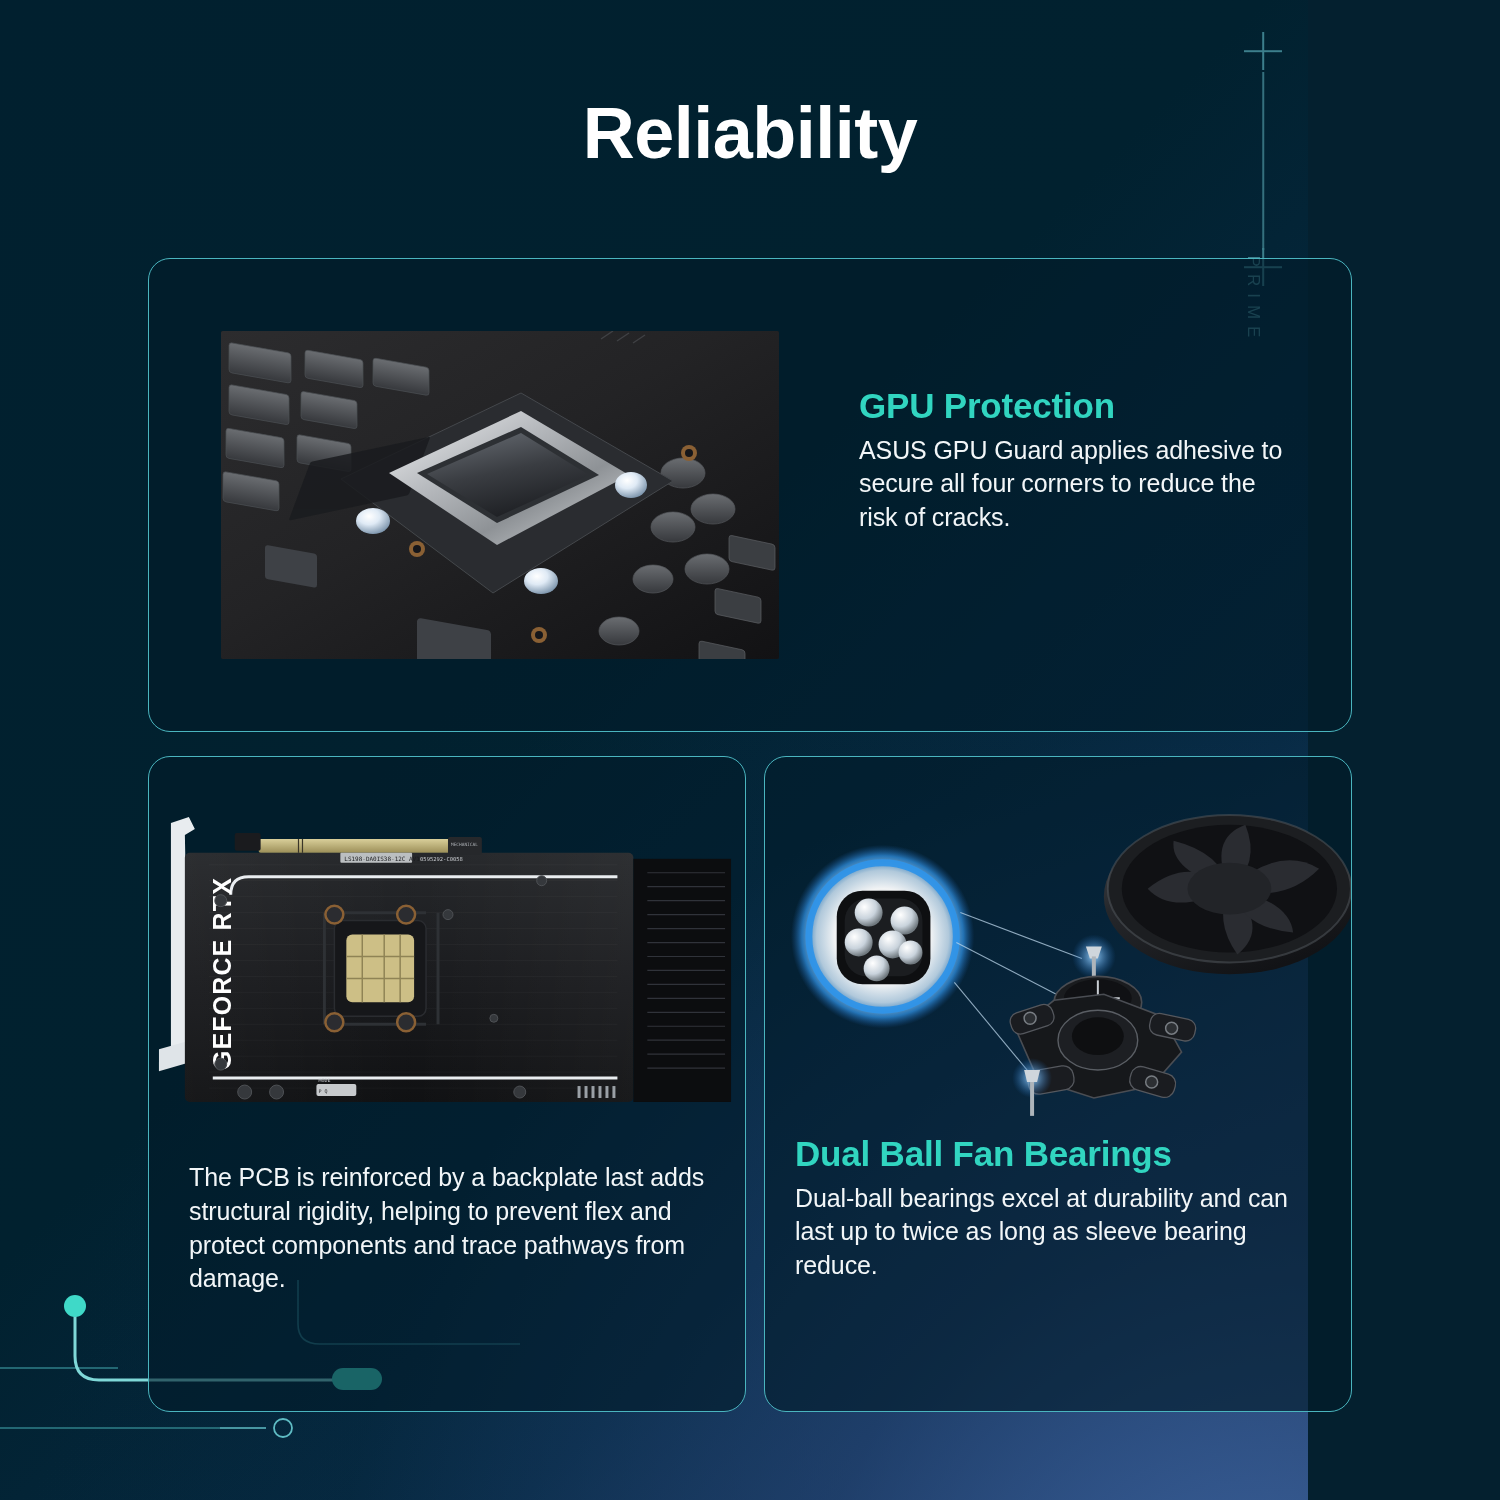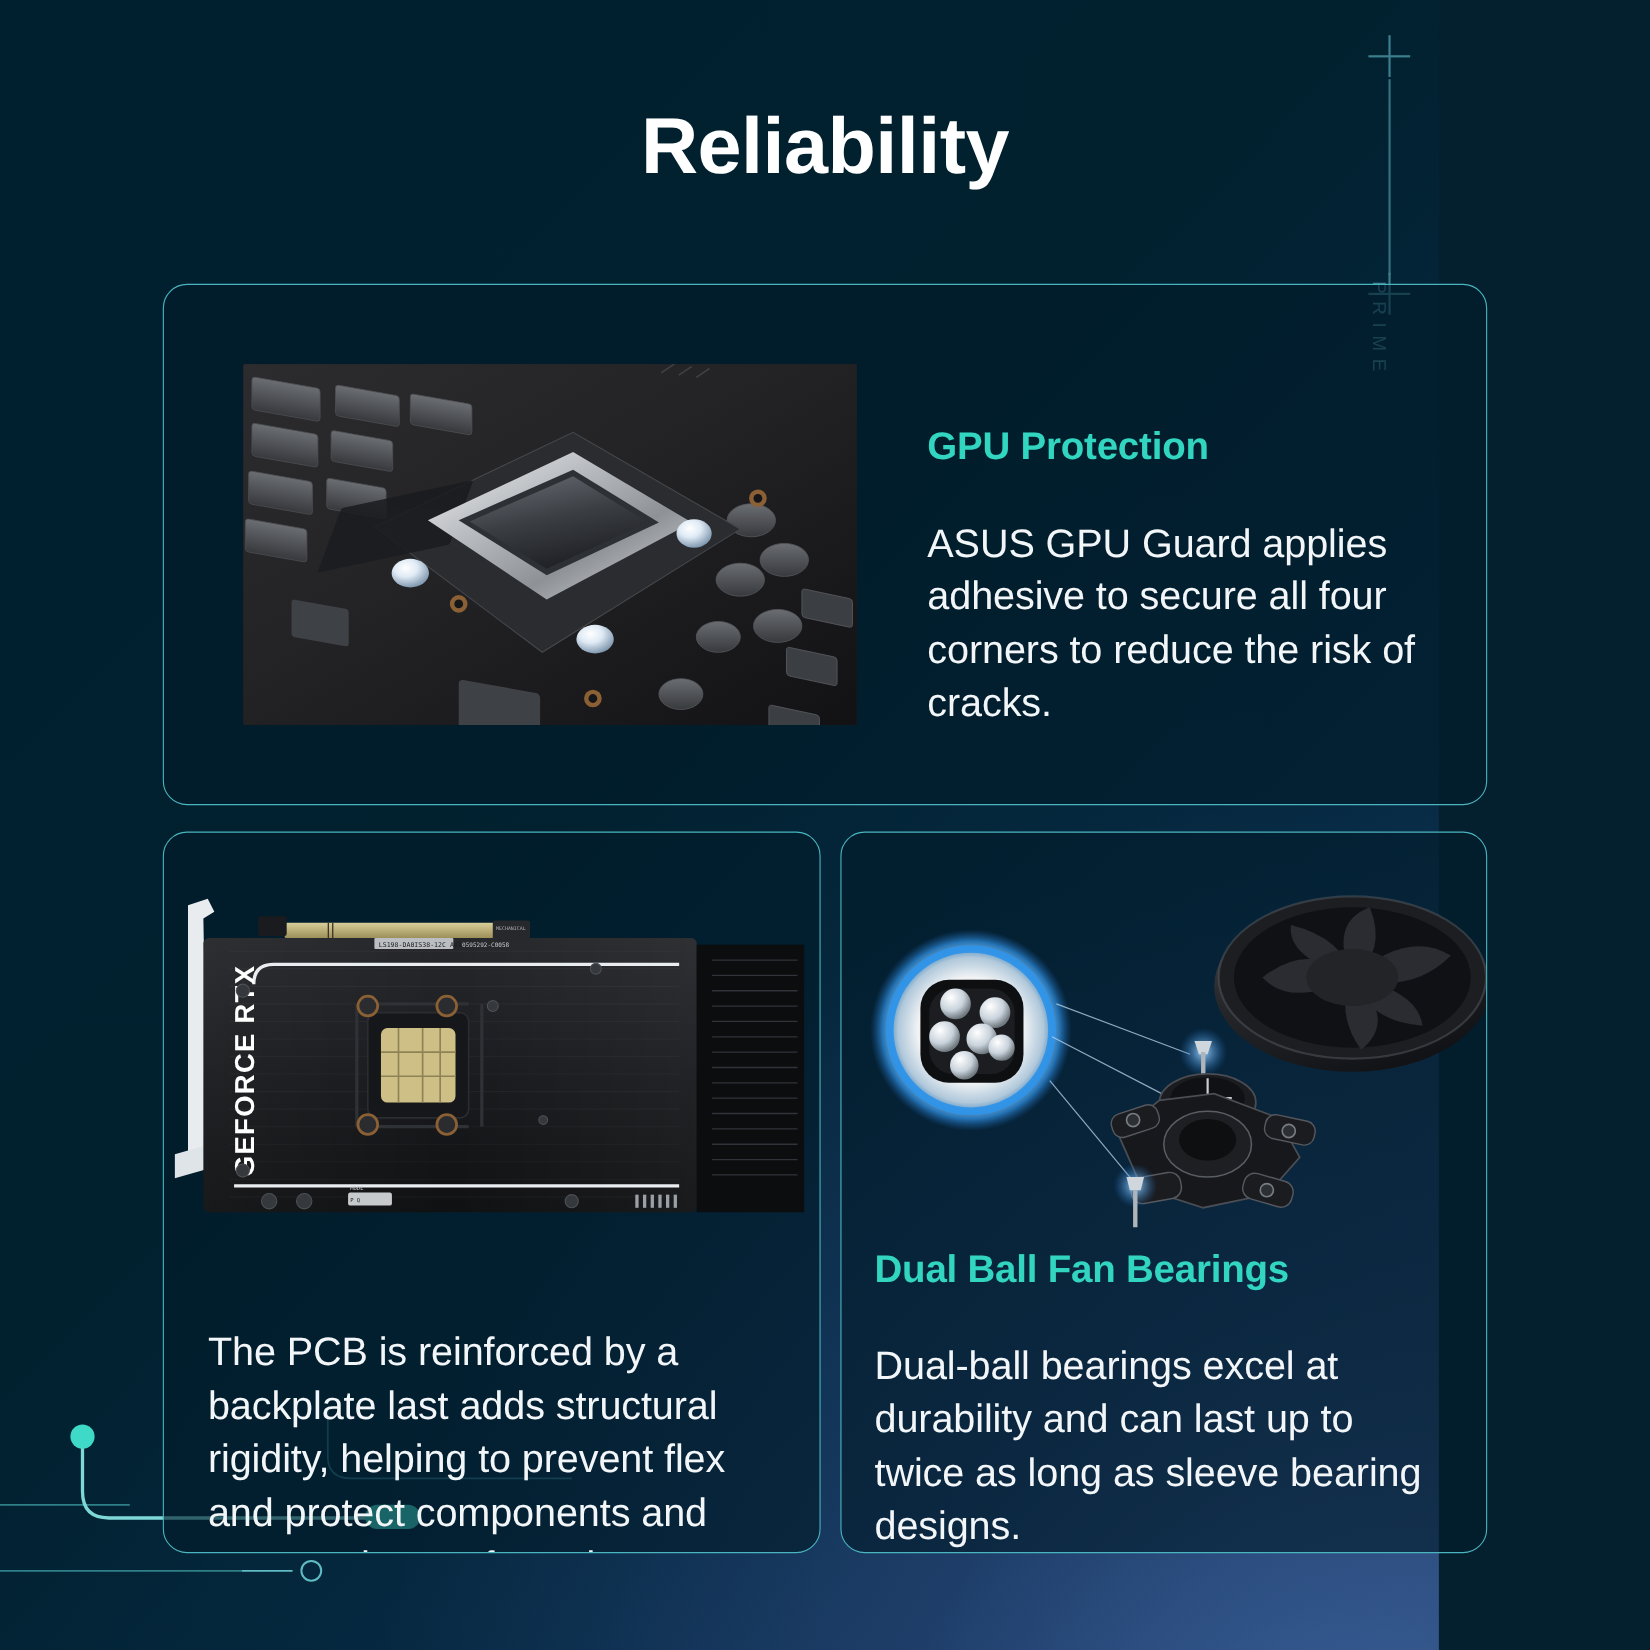--- a/index.html
+++ b/index.html
@@ -58,42 +58,41 @@
     border: 1.6px solid #4ab5bf;
     border-radius: 22px;
     background: rgba(2, 28, 42, 0.62);
     overflow: hidden;
   }
   #card-top   { left: 148px; top: 258px;  width: 1204px; height: 474px; }
   #card-left  { left: 148px; top: 756px;  width: 598px;  height: 656px; }
   #card-right { left: 764px; top: 756px;  width: 588px;  height: 656px; }
 
   
-  .top-inner { display: flex; height: 100%; padding: 72px 62px 0 72px; gap: 64px; }
+  .top-inner { display: flex; height: 100%; padding: 72px 62px 0 72px; gap: 80px; }
   .shot-top {
     width: 558px; height: 328px; flex: none;
     border-radius: 2px; overflow: hidden; position: relative;
     background: #1a1a1c;
   }
   .top-text { flex: 1; padding-top: 56px; }
 
   h3.head {
     color: #31d5c0;
     font-weight: 700;
     font-size: 35px;
     line-height: 1.1;
     margin-bottom: 8px;
     letter-spacing: -0.2px;
   }
   p.body {
     color: #f2f6f8;
-    font-size: 36px;
+    font-size: 25px;
     line-height: 1.35;
     letter-spacing: -0.1px;
-    margin-top: 44px;
   }
 
   
   .b-inner { height: 100%; display: flex; flex-direction: column; }
   .shot-wrap { flex: none; position: relative; overflow: hidden; }
   #shot-backplate { height: 340px; margin: 46px 0 0 0; }
   #shot-fan { height: 330px; margin: 30px 0 0 0; }
   .b-text { padding: 18px 34px 0 40px; }
   #card-right .b-text { padding-left: 30px; padding-right: 32px; }
 
@@ -472,18 +471,18 @@
           <g transform="translate(252,278)">
             <circle cx="16" cy="14" r="20" fill="url(#screwGlow)"></circle>
             <path d="M8 6 L24 6 L21 18 L11 18 Z" fill="#cfd6dc"></path>
             <rect x="14" y="18" width="4" height="34" fill="#aeb5bb"></rect>
           </g>
         </svg>
       </div>
 
       <div class="b-text">
         <h3 class="head">Dual Ball Fan Bearings</h3>
-        <p class="body">Dual-ball bearings excel at durability and can last up to twice as long as sleeve bearing designs.</p>
+        <p class="body">Dual-ball bearings excel at durability and can last up to twice as long as sleeve bearing reduce.</p>
       </div>
     </div>
   </div>
 
 </div>
 
 </body></html>

